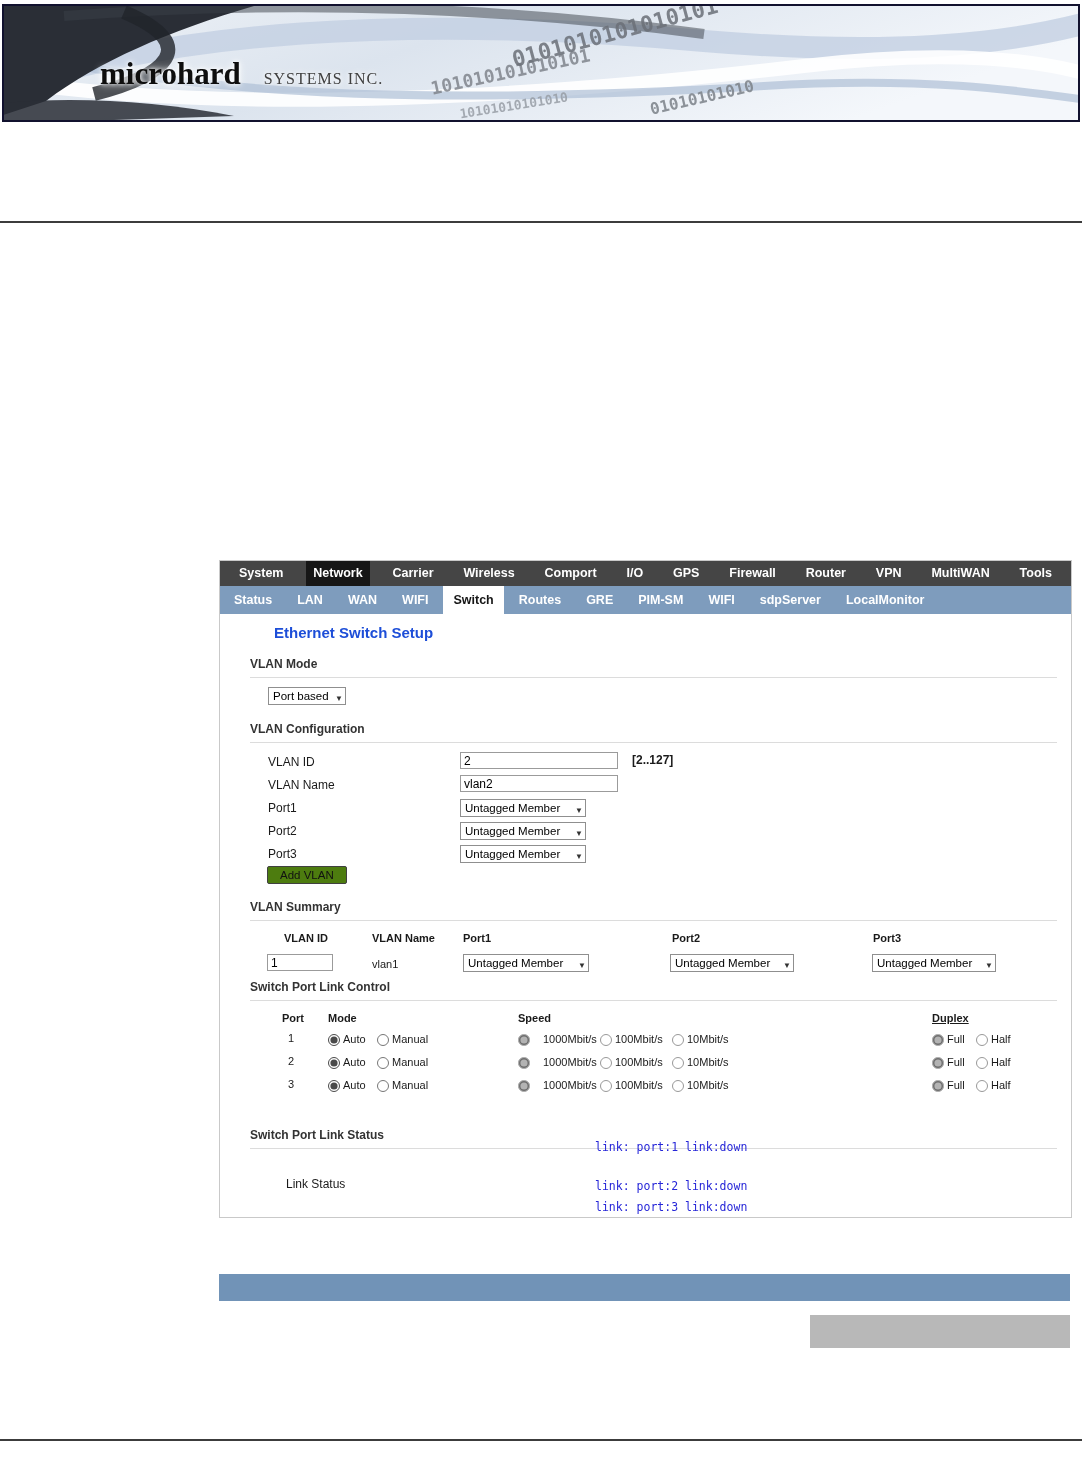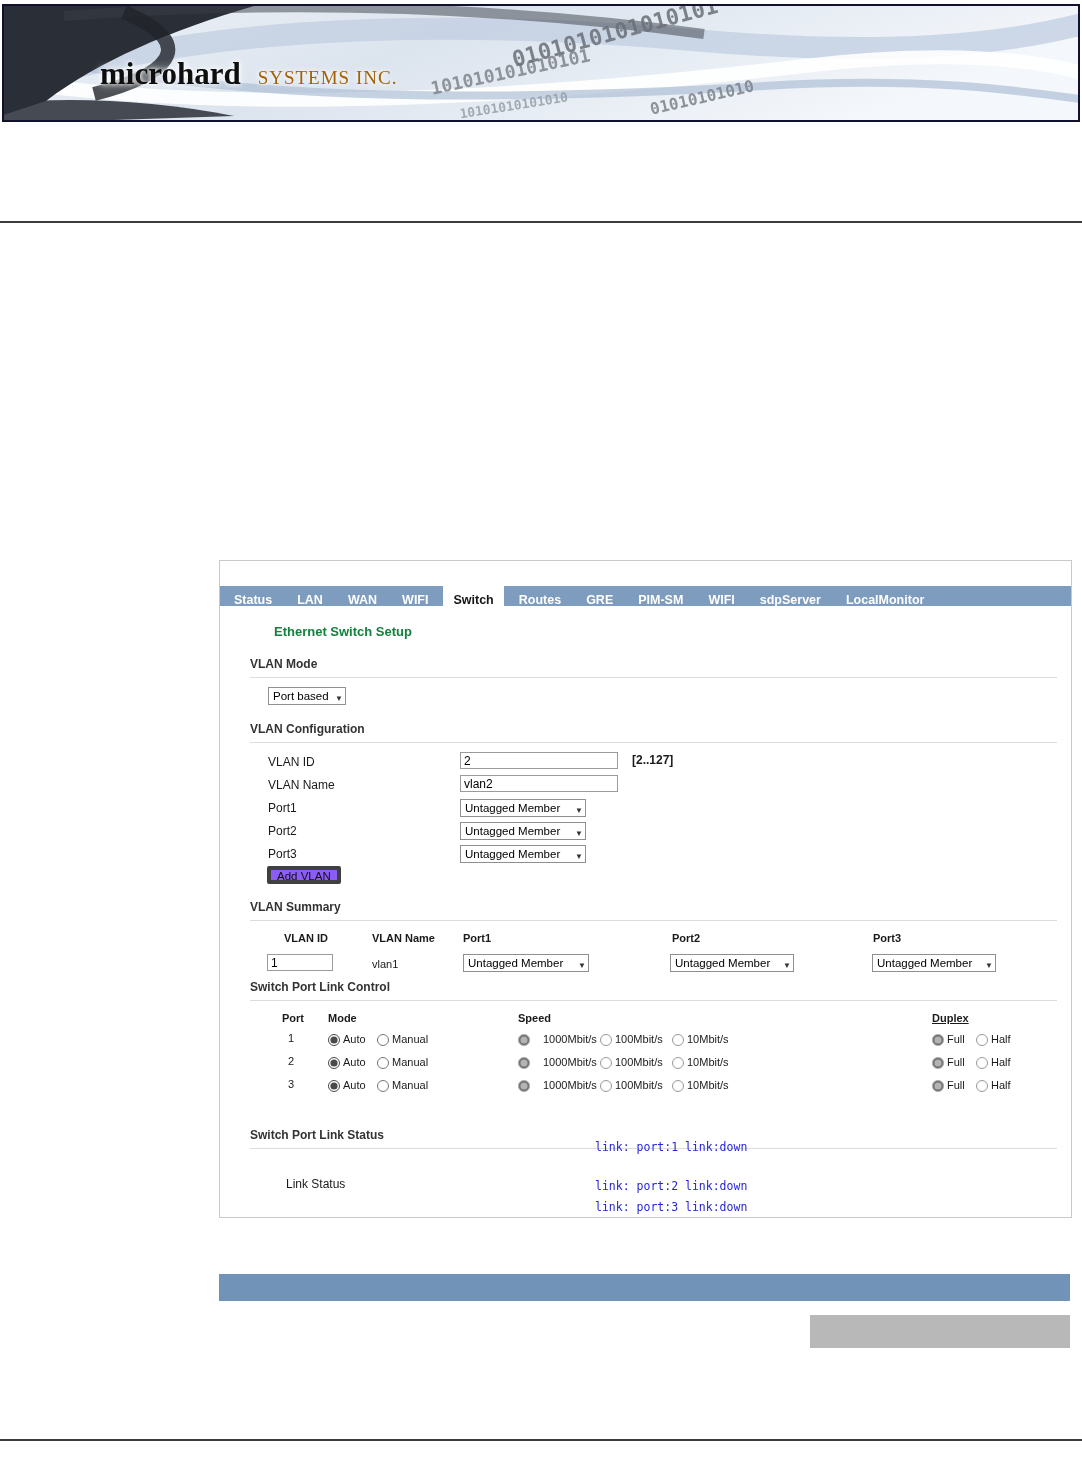--- a/index.html
+++ b/index.html
@@ -7,58 +7,58 @@
     position:relative;width:1082px;height:1477px;background:#ffffff;
     font-family:"Liberation Sans",sans-serif;overflow:hidden;
   }
   
   .banner{position:absolute;left:2px;top:4px;width:1074px;height:114px;
     border:2px solid #11112e;overflow:hidden;background:#e8eef6;}
   .banner-art{position:absolute;left:0;top:0;}
   .logo{position:absolute;left:96px;top:50px;white-space:nowrap;
     text-shadow:0 0 4px #fff,0 0 8px #fff;}
   .logo-main{font-family:"Liberation Serif",serif;font-size:31px;font-weight:600;color:#0e0e0e;}
-  .logo-sub{font-family:"Liberation Serif",serif;font-size:19px;color:#a16207;margin-left:17px;letter-spacing:1px;}
+  .logo-sub{font-family:"Liberation Serif",serif;font-size:16px;color:#404040;margin-left:23px;letter-spacing:1px;}
   .product{position:absolute;right:52px;top:44px;font-size:31px;font-weight:bold;
     color:#4e525a;letter-spacing:1px;white-space:nowrap;
     text-shadow:0 0 3px #fff,0 0 6px #fff,0 0 10px #fff,1px 1px 0 #fff;}
   .bin{position:absolute;font-family:"DejaVu Sans Mono",monospace;font-weight:bold;white-space:nowrap;opacity:.85;}
   .bin0{left:425px;top:55px;font-size:18px;color:#80858d;transform:rotate(-12deg);}
   .bin1{left:505px;top:14px;font-size:22px;color:#6b7078;transform:rotate(-15deg);}
   .bin2{left:455px;top:92px;font-size:13px;color:#989ea6;transform:rotate(-9deg);}
   .bin3{left:645px;top:82px;font-size:16px;color:#7c8289;transform:rotate(-13deg);}
   
   .top-rule{position:absolute;left:0;top:221px;width:1082px;height:2px;background:#3c3c3c;}
   .bottom-rule{position:absolute;left:0;top:1439px;width:1082px;height:2px;background:#3c3c3c;}
   .accent-bar{position:absolute;left:219px;top:1274px;width:851px;height:27px;background:#7193b7;}
   .gray-box{position:absolute;left:810px;top:1315px;width:260px;height:33px;background:#b8b8b8;}
   
   .shot{position:absolute;left:219px;top:560px;width:851px;height:656px;
     border:1px solid #c9c9c9;background:#fff;overflow:hidden;font-size:12px;color:#1a1a1a;}
   .nav1{position:absolute;left:0;top:0;width:100%;height:25px;background:#454545;
     display:flex;justify-content:space-between;align-items:stretch;padding:0 12px;box-sizing:border-box;}
   .nav1-item{color:#fff;font-size:12.5px;font-weight:bold;line-height:25px;padding:0 7px;white-space:nowrap;cursor:pointer;}
   .nav1-item.active{background:#161616;}
-  .nav2{position:absolute;left:0;top:25px;width:100%;height:20px;background:#7e9cbd;
+  .nav2{position:absolute;left:0;top:25px;width:100%;height:28px;background:#7e9cbd;
     display:flex;gap:5px;padding:0 4px;box-sizing:border-box;}
   .nav2-item{color:#fff;font-size:12.5px;font-weight:bold;line-height:28px;padding:0 10px;white-space:nowrap;cursor:pointer;}
   .nav2-item.active{background:#ffffff;color:#161616;}
-  .page-title{position:absolute;left:18px;top:63px;font-size:13px;font-weight:bold;color:#15803d;padding-left:36px;}
+  .page-title{position:absolute;left:18px;top:63px;font-size:15px;font-weight:bold;color:#1d4ed8;padding-left:36px;}
   .heading{position:absolute;font-size:12px;font-weight:bold;color:#333;white-space:nowrap;}
   .rule{position:absolute;left:30px;right:14px;height:1px;background:#dcdcdc;}
   .flabel{position:absolute;font-size:12px;color:#1a1a1a;white-space:nowrap;}
   .small{font-size:11px;}
   .bold{font-weight:bold;}
   .fselect{position:absolute;box-sizing:border-box;height:18px;background:#fff;border:1px solid #8f8f8f;
     font-size:11.5px;color:#000;line-height:16px;padding:0 15px 0 4px;white-space:nowrap;cursor:default;}
   .fsel-arrow{position:absolute;right:2px;top:3px;font-size:8px;color:#333;}
   .tinput{position:absolute;box-sizing:border-box;height:17px;border:1px solid #9b9b9b;padding:0 3px;
     font-family:"Liberation Sans",sans-serif;font-size:12px;color:#000;background:#fff;}
-  .btn{position:absolute;box-sizing:border-box;height:18px;background:#8b5cf6;border:4px solid #404040;
-    border-radius:2px;font-family:"Liberation Sans",sans-serif;font-size:11.5px;padding:0 6px;color:#111;cursor:pointer;}
+  .btn{position:absolute;box-sizing:border-box;height:18px;background:#4d7c0f;border:1px solid #404040;
+    border-radius:2px;font-family:"Liberation Sans",sans-serif;font-size:11.5px;padding:0 12px;color:#111;cursor:pointer;}
   .radio{position:absolute;width:12px;height:12px;margin:0;accent-color:#4a4a4a;}
   .dim{accent-color:#9a9a9a;opacity:.75;}
   .lc-row{position:absolute;left:0;width:100%;height:17px;}
   .lc-row .port{left:62px;width:18px;text-align:center;}
   .r-auto{left:108px;top:2px;} .l-auto{left:123px;top:1px;}
   .r-manual{left:157px;top:2px;} .l-manual{left:172px;top:1px;}
   .r-s1000{left:298px;top:2px;} .l-s1000{left:313px;top:1px;margin-left:10px;}
   .r-s100{left:380px;top:2px;} .l-s100{left:395px;top:1px;}
   .r-s10{left:452px;top:2px;} .l-s10{left:467px;top:1px;}
   .r-full{left:712px;top:2px;} .l-full{left:727px;top:1px;}
@@ -92,20 +92,34 @@
   <span class="bin bin3">01010101010</span>
   <div class="logo">
     <span class="logo-main">microhard</span><span class="logo-sub">SYSTEMS INC.</span>
   </div>
 </div>
 
 <div class="top-rule"></div>
 
 <div class="shot">
 
+  <div class="nav1">
+    <div class="nav1-item">System</div>
+    <div class="nav1-item active">Network</div>
+    <div class="nav1-item">Carrier</div>
+    <div class="nav1-item">Wireless</div>
+    <div class="nav1-item">Comport</div>
+    <div class="nav1-item">I/O</div>
+    <div class="nav1-item">GPS</div>
+    <div class="nav1-item">Firewall</div>
+    <div class="nav1-item">Router</div>
+    <div class="nav1-item">VPN</div>
+    <div class="nav1-item">MultiWAN</div>
+    <div class="nav1-item">Tools</div>
+  </div>
 
   <div class="nav2">
     <div class="nav2-item">Status</div>
     <div class="nav2-item">LAN</div>
     <div class="nav2-item">WAN</div>
     <div class="nav2-item">WIFI</div>
     <div class="nav2-item active">Switch</div>
     <div class="nav2-item">Routes</div>
     <div class="nav2-item">GRE</div>
     <div class="nav2-item">PIM-SM</div>

